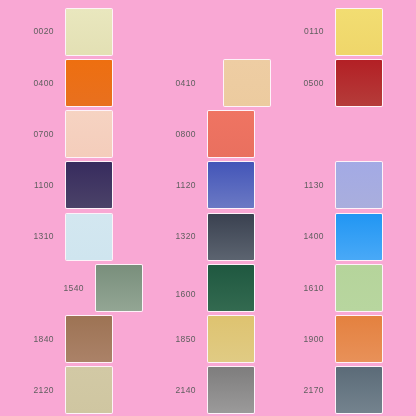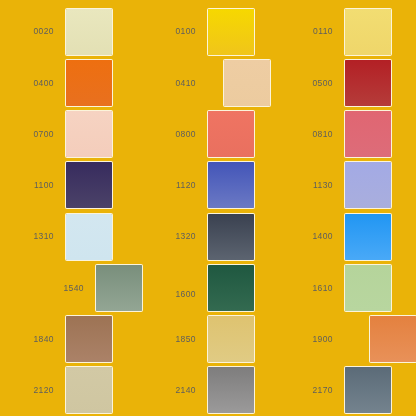--- a/index.html
+++ b/index.html
@@ -48,28 +48,24 @@
     width: 46px;
     height: 46px;
     border-radius: 1px;
     box-shadow: 0 0 0 1px rgba(255,255,255,0.85);
     flex: 0 0 auto;
   }
 </style>
 </head>
 <body style="background: rgb(238, 238, 238);">
 
-<div id="palette" style="background: #eab308; grid-template-columns: repeat(3, 1fr); grid-template-rows: repeat(8, 1fr);">
+<div id="palette" style="background: #f9a8d4; grid-template-columns: repeat(4, 1fr); grid-template-rows: repeat(8, 1fr);">
     <div class="swatch-cell" style="grid-area: 1 / 1;">
       <span class="swatch-label" style="color: rgb(94, 94, 94);">0020</span>
       <div class="swatch-chip" style="background: linear-gradient(rgb(233, 231, 190) 0%, rgb(227, 224, 180) 100%);"></div>
-    </div>
-    <div class="swatch-cell" style="grid-area: 1 / 2;">
-      <span class="swatch-label" style="color: rgb(94, 94, 94);">0100</span>
-      <div class="swatch-chip" style="background: linear-gradient(rgb(246, 216, 0) 0%, rgb(240, 197, 26) 100%);"></div>
     </div>
     <div class="swatch-cell" style="grid-area: 1 / 3;">
       <span class="swatch-label" style="color: rgb(94, 94, 94);">0110</span>
       <div class="swatch-chip" style="background: linear-gradient(rgb(242, 221, 114) 0%, rgb(239, 214, 106) 100%);"></div>
     </div>
     <div class="swatch-cell" style="grid-area: 2 / 1;">
       <span class="swatch-label" style="color: rgb(94, 94, 94);">0400</span>
       <div class="swatch-chip" style="background: linear-gradient(rgb(238, 111, 16) 0%, rgb(232, 112, 31) 100%);"></div>
     </div>
     <div class="swatch-cell" style="grid-area: 2 / 2; gap: 16px;">
@@ -80,24 +76,20 @@
       <span class="swatch-label" style="color: rgb(94, 94, 94);">0500</span>
       <div class="swatch-chip" style="background: linear-gradient(rgb(179, 32, 37) 0%, rgb(181, 60, 58) 100%);"></div>
     </div>
     <div class="swatch-cell" style="grid-area: 3 / 1;">
       <span class="swatch-label" style="color: rgb(94, 94, 94);">0700</span>
       <div class="swatch-chip" style="background: linear-gradient(rgb(246, 211, 194) 0%, rgb(244, 205, 187) 100%);"></div>
     </div>
     <div class="swatch-cell" style="grid-area: 3 / 2;">
       <span class="swatch-label" style="color: rgb(94, 94, 94);">0800</span>
       <div class="swatch-chip" style="background: linear-gradient(rgb(239, 116, 98) 0%, rgb(233, 112, 95) 100%);"></div>
-    </div>
-    <div class="swatch-cell" style="grid-area: 3 / 3;">
-      <span class="swatch-label" style="color: rgb(94, 94, 94);">0810</span>
-      <div class="swatch-chip" style="background: linear-gradient(rgb(224, 102, 114) 0%, rgb(221, 108, 121) 100%);"></div>
     </div>
     <div class="swatch-cell" style="grid-area: 4 / 1; align-items: center;">
       <span class="swatch-label" style="color: rgb(94, 94, 94);">1100</span>
       <div class="swatch-chip" style="background: linear-gradient(rgb(55, 43, 94) 0%, rgb(75, 66, 104) 100%);"></div>
     </div>
     <div class="swatch-cell" style="grid-area: 4 / 2;">
       <span class="swatch-label" style="color: rgb(94, 94, 94);">1120</span>
       <div class="swatch-chip" style="background: linear-gradient(rgb(67, 85, 184) 0%, rgb(107, 121, 196) 100%);"></div>
     </div>
     <div class="swatch-cell" style="grid-area: 4 / 3;">

